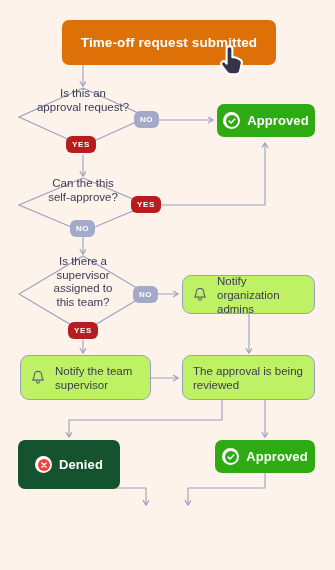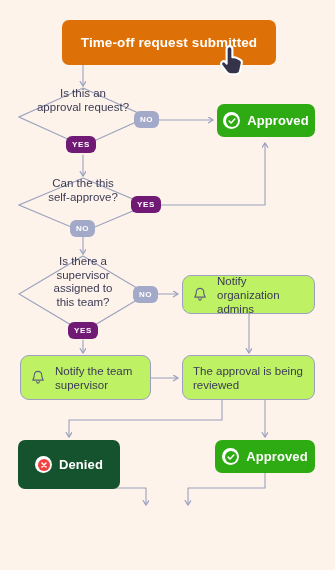--- a/index.html
+++ b/index.html
@@ -64,21 +64,21 @@
   .chip{
     position:absolute;
     border-radius:6px;
     color:#ffffff;
     font-size:8px;font-weight:bold;
     letter-spacing:.6px;
     display:flex;align-items:center;justify-content:center;
     box-sizing:border-box;
     z-index:5;
   }
-  .chip.yes{background:#701a75;}
+  .chip.yes{background:#b91c1c;}
   .chip.no{background:#A3A9C9;}
 
   
   #cursor{position:absolute;z-index:40;pointer-events:none;}
 </style>
 </head>
 <body>
 
 <div id="stage">
 

